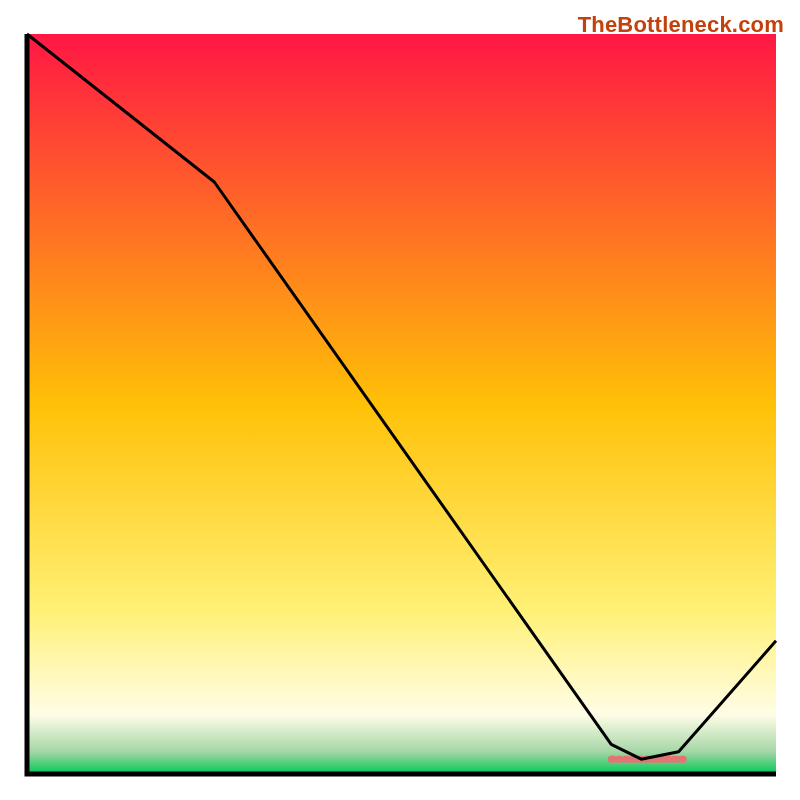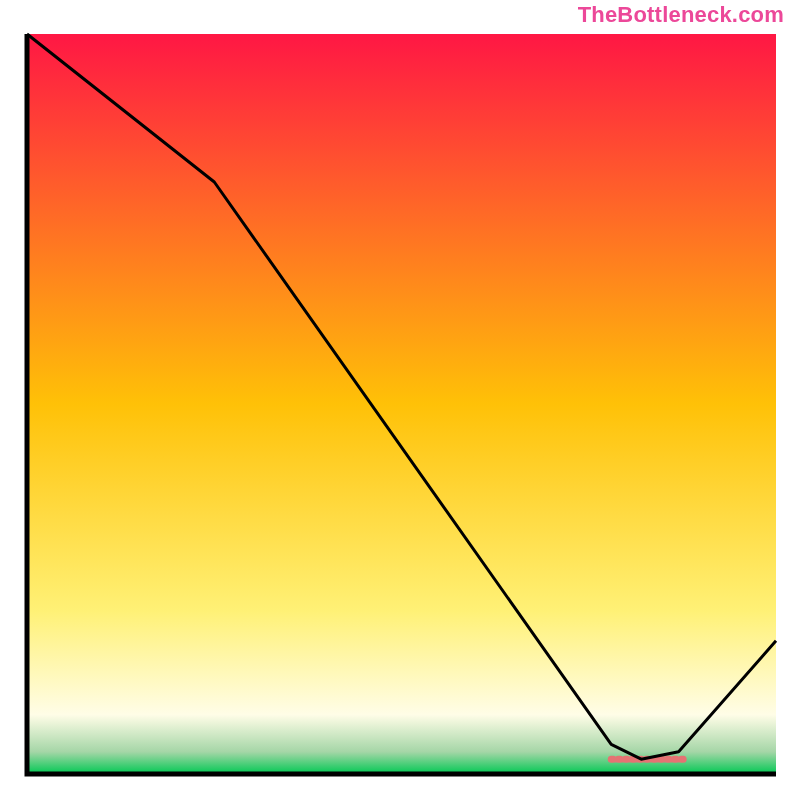--- a/index.html
+++ b/index.html
@@ -5,25 +5,25 @@
 * { margin: 0; padding: 0; box-sizing: border-box; }
 body {
   width: 800px;
   height: 800px;
   background: #fff;
   font-family: Arial, Helvetica, sans-serif;
   position: relative;
 }
 .watermark {
   position: absolute;
-  top: 2px;
+  top: 12px;
   right: 16px;
   font-size: 22px;
   font-weight: 600;
-  color: #ec4899;
+  color: #c2410c;
   letter-spacing: 0.2px;
 }
 .plot {
   position: absolute;
   left: 22px;
   top: 32px;
   width: 756px;
   height: 748px;
 }
 .plot svg { display: block; }

